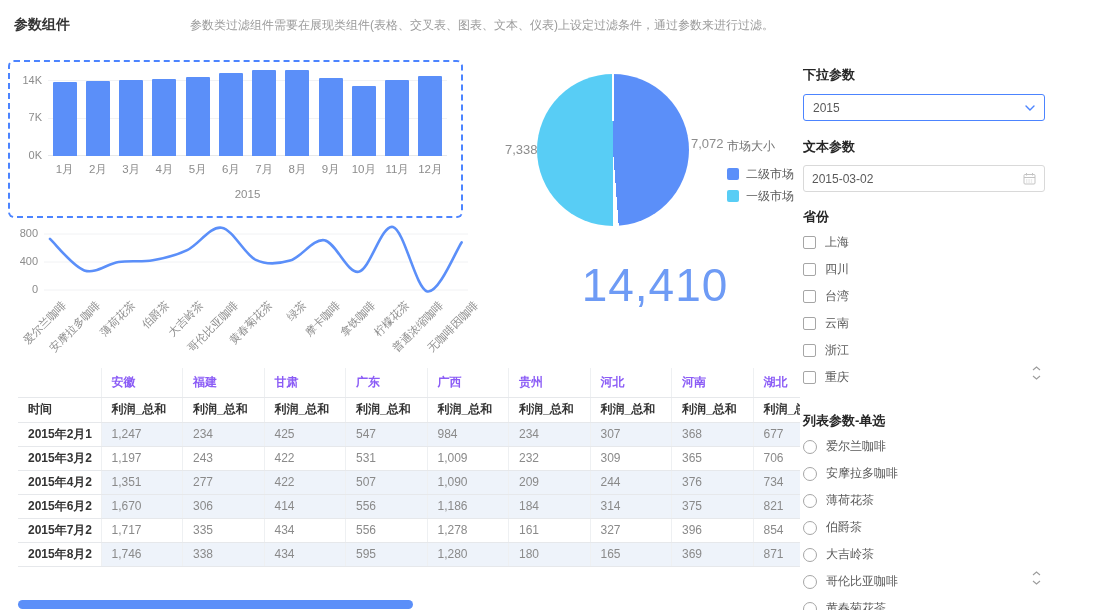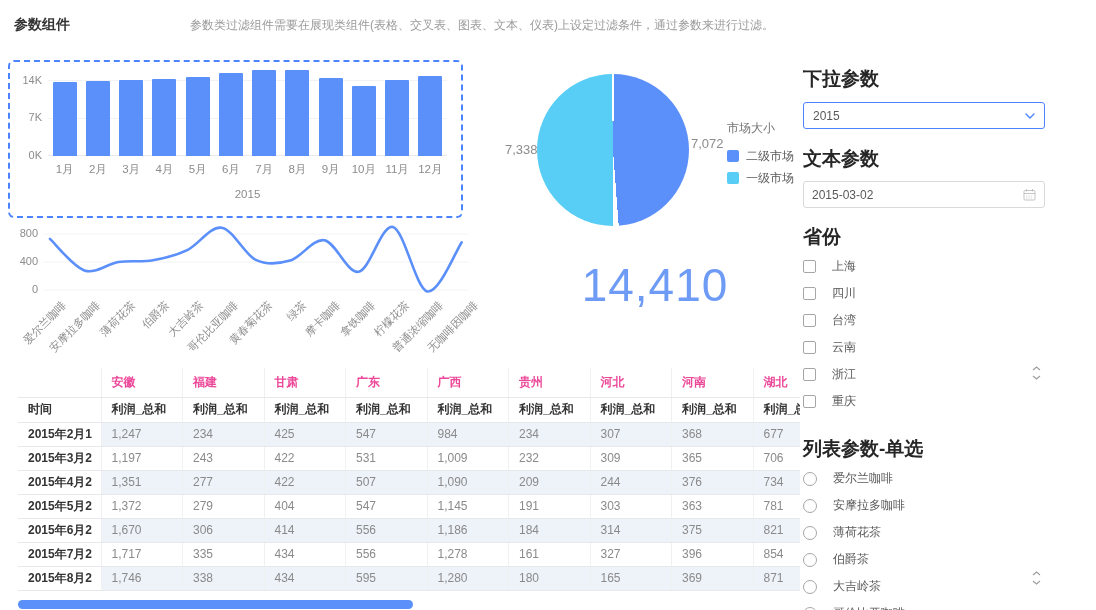--- a/index.html
+++ b/index.html
@@ -35,56 +35,56 @@
   .line-labels { position:absolute; left:0; top:0; width:100%; height:100%; }
   .lline-label { position:absolute; top:74px; white-space:nowrap; font-size:11px; color:#8c8c8c;
     transform:translateX(-100%) rotate(-45deg); transform-origin:100% 0; }
 
   
   .pie-panel { position:absolute; left:505px; top:58px; width:300px; height:250px; }
   .pie { position:absolute; left:32px; top:16px; width:152px; height:152px; border-radius:50%; }
   .pie-label { position:absolute; font-size:13px; color:#8c8c8c; }
   .pie-label.left { left:0; top:84px; width:32px; text-align:right; }
   .pie-label.right { left:186px; top:78px; }
-  .legend { position:absolute; left:222px; top:62px; }
+  .legend { position:absolute; left:222px; top:80px; }
   .legend-title { font-size:12px; color:#737373; margin-bottom:8px; }
   .legend-item { display:flex; align-items:center; gap:7px; height:22px; font-size:12px; color:#595959; }
   .swatch { width:12px; height:12px; border-radius:2px; }
 
   
   .kpi { position:absolute; left:520px; top:258px; width:270px; text-align:center;
     font-size:46px; color:#6e9bf5; letter-spacing:1px; }
 
   
   .table-wrap { position:absolute; left:18px; top:368px; width:782px; height:242px; overflow:hidden; }
   table { border-collapse:collapse; table-layout:fixed; width:817px; }
   th, td { border-bottom:1px solid #e6e8eb; border-right:1px solid #eef0f2; font-size:12px;
     text-align:left; padding:0 10px; overflow:hidden; white-space:nowrap; }
-  thead tr.r1 th { height:29px; font-weight:bold; color:#ec4899; }
+  thead tr.r1 th { height:29px; font-weight:bold; color:#8b5cf6; }
   thead tr.r2 th { height:25px; font-weight:bold; color:#333; }
   tbody td { height:24px; color:#8a8a8a; }
   tbody td.rowlab { font-weight:bold; color:#333; background:#fff; }
   tbody tr.stripe td:not(.rowlab) { background:#eef3fa; }
   col.c0 { width:83px; } col.cn { width:81.5px; }
 
   
   .hscroll { position:absolute; left:18px; top:600px; width:782px; height:9px; }
   .hscroll-thumb { position:absolute; left:0; top:0; width:395px; height:9px;
     background:#5b8ff9; border-radius:4.5px; }
 
   
   .sidebar { position:absolute; left:803px; top:58px; width:242px; }
-  .sec-title { font-size:19px; font-weight:bold; color:#262626; }
+  .sec-title { font-size:13px; font-weight:bold; color:#262626; }
   .dd { margin-top:10px; height:27px; border:1px solid #4c84ff; border-radius:3px;
     display:flex; align-items:center; justify-content:space-between; padding:0 9px;
     font-size:12px; color:#595959; background:#fff; }
   .ti { margin-top:9px; height:27px; border:1px solid #d9d9d9; border-radius:3px;
     display:flex; align-items:center; justify-content:space-between; padding:0 8px;
     font-size:12px; color:#595959; background:#fff; }
-  .opt-row { display:flex; align-items:center; gap:16px; height:27px; font-size:12px; color:#595959; }
+  .opt-row { display:flex; align-items:center; gap:9px; height:27px; font-size:12px; color:#595959; }
   .cb { width:13px; height:13px; border:1px solid #a6a6a6; border-radius:2px; background:#fff; flex:none; }
   .radio { width:14px; height:14px; border:1px solid #a6a6a6; border-radius:50%; background:#fff; flex:none; }
   .mt8{margin-top:8px} .mt17{margin-top:17px} .mt16{margin-top:16px} .mt13{margin-top:21px}
   .mt3{margin-top:3px}
   .scroll-ind { position:absolute; left:228px; width:10px; height:14px; display:flex;
     flex-direction:column; align-items:center; justify-content:space-between; }
 </style>
 </head>
 <body>
 
@@ -277,32 +277,20 @@
             <td>1,351</td>
             <td>277</td>
             <td>422</td>
             <td>507</td>
             <td>1,090</td>
             <td>209</td>
             <td>244</td>
             <td>376</td>
             <td>734</td>
           </tr>
-          <tr>
-            <td class="rowlab">2015年5月2</td>
-            <td>1,372</td>
-            <td>279</td>
-            <td>404</td>
-            <td>547</td>
-            <td>1,145</td>
-            <td>191</td>
-            <td>303</td>
-            <td>363</td>
-            <td>781</td>
-          </tr>
           <tr class="stripe">
             <td class="rowlab">2015年6月2</td>
             <td>1,670</td>
             <td>306</td>
             <td>414</td>
             <td>556</td>
             <td>1,186</td>
             <td>184</td>
             <td>314</td>
             <td>375</td>

